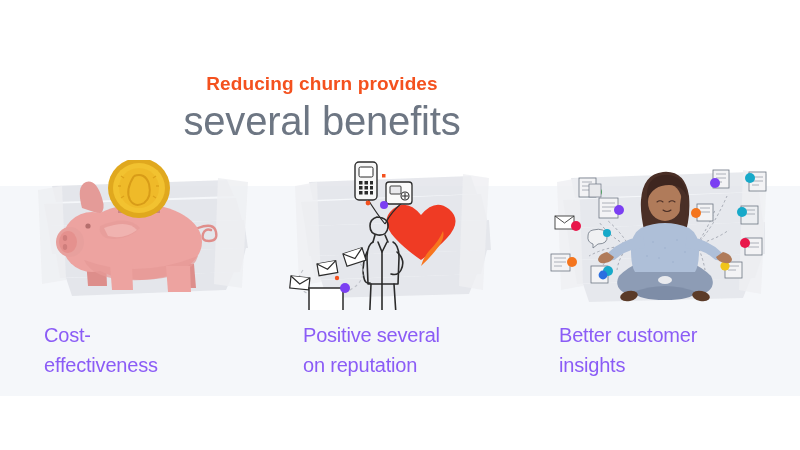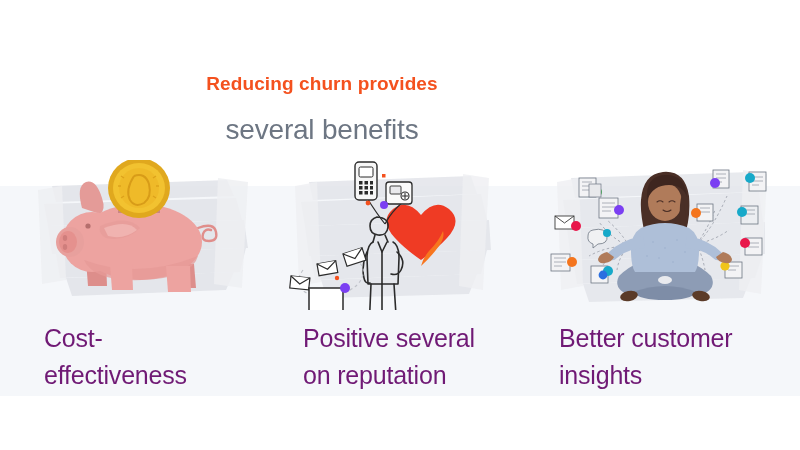--- a/index.html
+++ b/index.html
@@ -27,44 +27,44 @@
     z-index:5;
   }
   #eyebrow {
     font-size:19px;
     font-weight:bold;
     color:#f4511e;
     letter-spacing:.1px;
     line-height:24px;
   }
   #headline {
-    font-size:28px;
+    font-size:40px;
     font-weight:normal;
     color:#6d7683;
     line-height:46px;
     letter-spacing:-.2px;
-    margin-top:11px;
+    margin-top:2px;
   }
 
   
   .col { position:absolute; top:160px; width:250px; height:230px; }
   #col-1 { left:22px; }
   #col-2 { left:281px; }
   #col-3 { left:537px; }
 
   .art { position:absolute; left:0; top:0; width:250px; height:150px; }
   .art svg { display:block; width:100%; height:100%; }
 
   .caption {
     position:absolute;
     left:22px; top:160px;
     width:240px;
-    font-size:25px;
-    line-height:37px;
-    color:#701a75;
+    font-size:20px;
+    line-height:30px;
+    color:#8b5cf6;
     font-weight:normal;
     letter-spacing:-.2px;
     white-space:pre-line;
   }
   #col-3 .caption { width:250px; }
 </style>
 </head>
 <body>
 
 <div id="band"></div>

